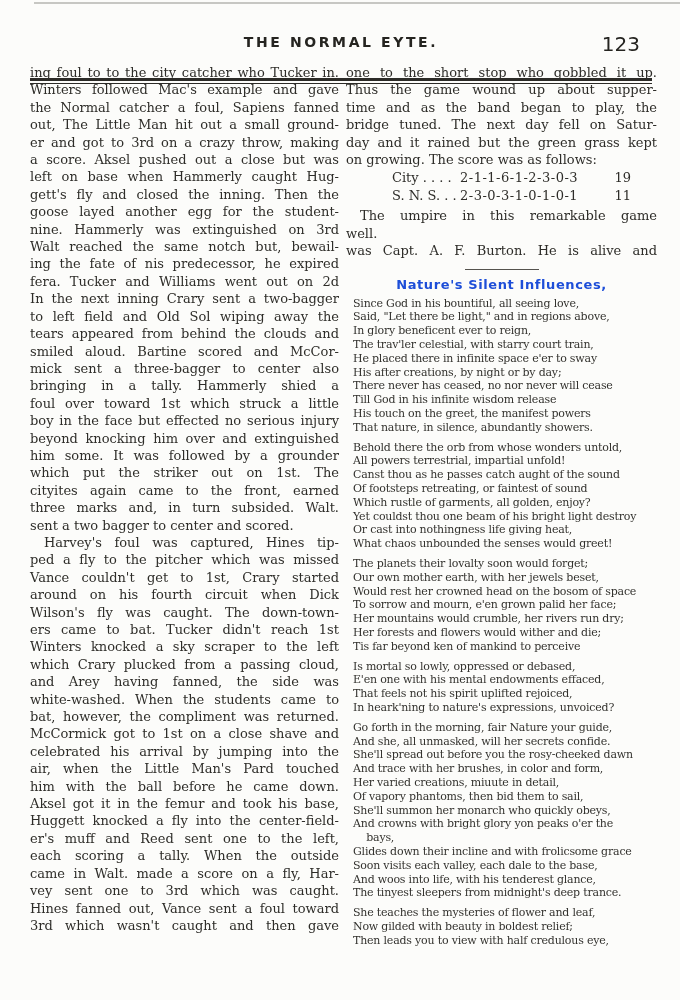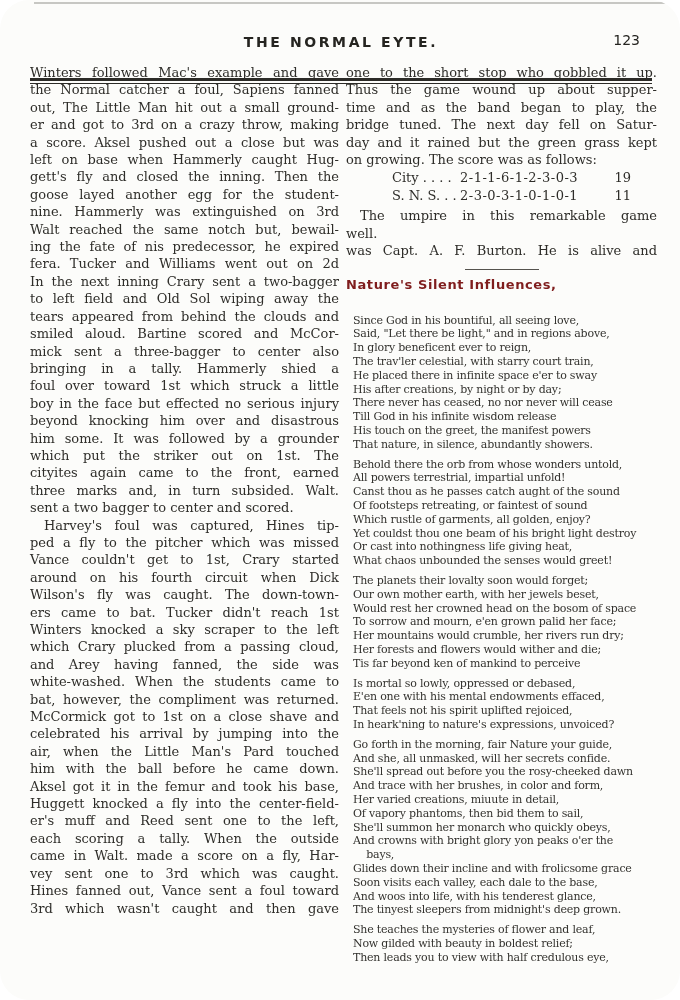--- a/index.html
+++ b/index.html
@@ -9,35 +9,34 @@
   }
   *{margin:0;padding:0;box-sizing:border-box;}
   html,body{background:#ffffff;}
   .page{
     position:relative;
     width:680px;height:1000px;
     background:var(--paper);
     color:var(--ink);
     font-family:"DejaVu Serif", serif;
     overflow:hidden;
-    border-radius:29px;
   }
   .top-edge{
     position:absolute;top:2px;left:34px;right:0;height:2px;
     background:#9a9a96;opacity:.55;
   }
   .header-row{position:absolute;top:34px;left:30px;right:28px;height:22px;}
   .running-title{
     position:absolute;left:0;right:0;text-align:center;
     font-family:"DejaVu Sans", sans-serif;font-weight:bold;
     font-size:14px;letter-spacing:2.6px;color:#252420;
   }
   .page-number{
     position:absolute;right:12px;top:-2px;
-    font-family:"DejaVu Sans", sans-serif;font-size:14px;color:#252420;
+    font-family:"DejaVu Sans", sans-serif;font-size:20px;color:#252420;
   }
   .double-rule{position:absolute;top:78px;left:30px;right:28px;}
   .rule-thick{height:3px;background:var(--rule);}
   .rule-thin{height:1px;background:var(--rule);margin-top:2px;}
 
   .col{position:absolute;top:64px;}
   .col-left{left:30px;width:309px;}
   .col-right{left:346px;width:311px;}
 
   .tline{
@@ -48,22 +47,22 @@
   .indent{text-indent:14px;}
 
   .score-block{padding:1px 26px 2px 46px;}
   .score-row{display:flex;align-items:flex-start;font-size:13px;line-height:18px;}
   .score-label{display:inline-block;width:68px;white-space:pre;}
   .score-seq{letter-spacing:0.5px;white-space:pre;}
   .score-total{margin-left:auto;}
 
   .poem-divider{width:74px;height:1px;background:#55534e;margin:9px auto 7px auto;}
   .poem-title{
-    text-align:left;font-family:"DejaVu Sans", sans-serif;font-weight:bold;
-    font-size:13px;letter-spacing:.6px;color:#7f1d1d;margin-bottom:22px;
+    text-align:center;font-family:"DejaVu Sans", sans-serif;font-weight:bold;
+    font-size:13px;letter-spacing:.6px;color:#1d4ed8;margin-bottom:5px;
   }
   .poem .stanza{margin-bottom:6px;}
   .poem-line{
     font-size:11px;line-height:13.8px;letter-spacing:-0.2px;
     white-space:pre;padding-left:7px;color:#33322e;
   }
 </style>
 </head>
 <body>
 
@@ -76,41 +75,42 @@
     <div class="page-number">123</div>
   </div>
 
   <div class="double-rule">
     <div class="rule-thick"></div>
     <div class="rule-thin"></div>
   </div>
 
   <div class="col col-left">
       <div class="para">
+        <div class="tline just">ing foul to to the city catcher who Tucker in.</div>
         <div class="tline just">Winters followed Mac's example and gave</div>
         <div class="tline just">the Normal catcher a foul, Sapiens fanned</div>
         <div class="tline just">out, The Little Man hit out a small ground-</div>
         <div class="tline just">er and got to 3rd on a crazy throw, making</div>
         <div class="tline just">a score. Aksel pushed out a close but was</div>
         <div class="tline just">left on base when Hammerly caught Hug-</div>
         <div class="tline just">gett's fly and closed the inning. Then the</div>
         <div class="tline just">goose layed another egg for the student-</div>
         <div class="tline just">nine. Hammerly was extinguished on 3rd</div>
         <div class="tline just">Walt reached the same notch but, bewail-</div>
         <div class="tline just">ing the fate of nis predecessor, he expired</div>
         <div class="tline just">fera. Tucker and Williams went out on 2d</div>
         <div class="tline just">In the next inning Crary sent a two-bagger</div>
         <div class="tline just">to left field and Old Sol wiping away the</div>
         <div class="tline just">tears appeared from behind the clouds and</div>
         <div class="tline just">smiled aloud. Bartine scored and McCor-</div>
         <div class="tline just">mick sent a three-bagger to center also</div>
         <div class="tline just">bringing in a tally. Hammerly shied a</div>
         <div class="tline just">foul over toward 1st which struck a little</div>
         <div class="tline just">boy in the face but effected no serious injury</div>
-        <div class="tline just">beyond knocking him over and disastrous</div>
+        <div class="tline just">beyond knocking him over and extinguished</div>
         <div class="tline just">him some. It was followed by a grounder</div>
         <div class="tline just">which put the striker out on 1st. The</div>
         <div class="tline just">cityites again came to the front, earned</div>
         <div class="tline just">three marks and, in turn subsided. Walt.</div>
         <div class="tline">sent a two bagger to center and scored.</div>
       </div>
       <div class="para">
         <div class="tline just indent">Harvey's foul was captured, Hines tip-</div>
         <div class="tline just">ped a fly to the pitcher which was missed</div>
         <div class="tline just">Vance couldn't get to 1st, Crary started</div>
@@ -219,21 +219,21 @@
           <div class="poem-line">She'll spread out before you the rosy-cheeked dawn</div>
           <div class="poem-line">And trace with her brushes, in color and form,</div>
           <div class="poem-line">Her varied creations, miuute in detail,</div>
           <div class="poem-line">Of vapory phantoms, then bid them to sail,</div>
           <div class="poem-line">She'll summon her monarch who quickly obeys,</div>
           <div class="poem-line">And crowns with bright glory yon peaks o'er the</div>
           <div class="poem-line">    bays,</div>
           <div class="poem-line">Glides down their incline and with frolicsome grace</div>
           <div class="poem-line">Soon visits each valley, each dale to the base,</div>
           <div class="poem-line">And woos into life, with his tenderest glance,</div>
-          <div class="poem-line">The tinyest sleepers from midnight's deep grown.</div>
+          <div class="poem-line">The tinyest sleepers from midnight's deep trance.</div>
         </div>
         <div class="stanza">
           <div class="poem-line">She teaches the mysteries of flower and leaf,</div>
           <div class="poem-line">Now gilded with beauty in boldest relief;</div>
           <div class="poem-line">Then leads you to view with half credulous eye,</div>
         </div>
       </div>
 
   </div>
 

